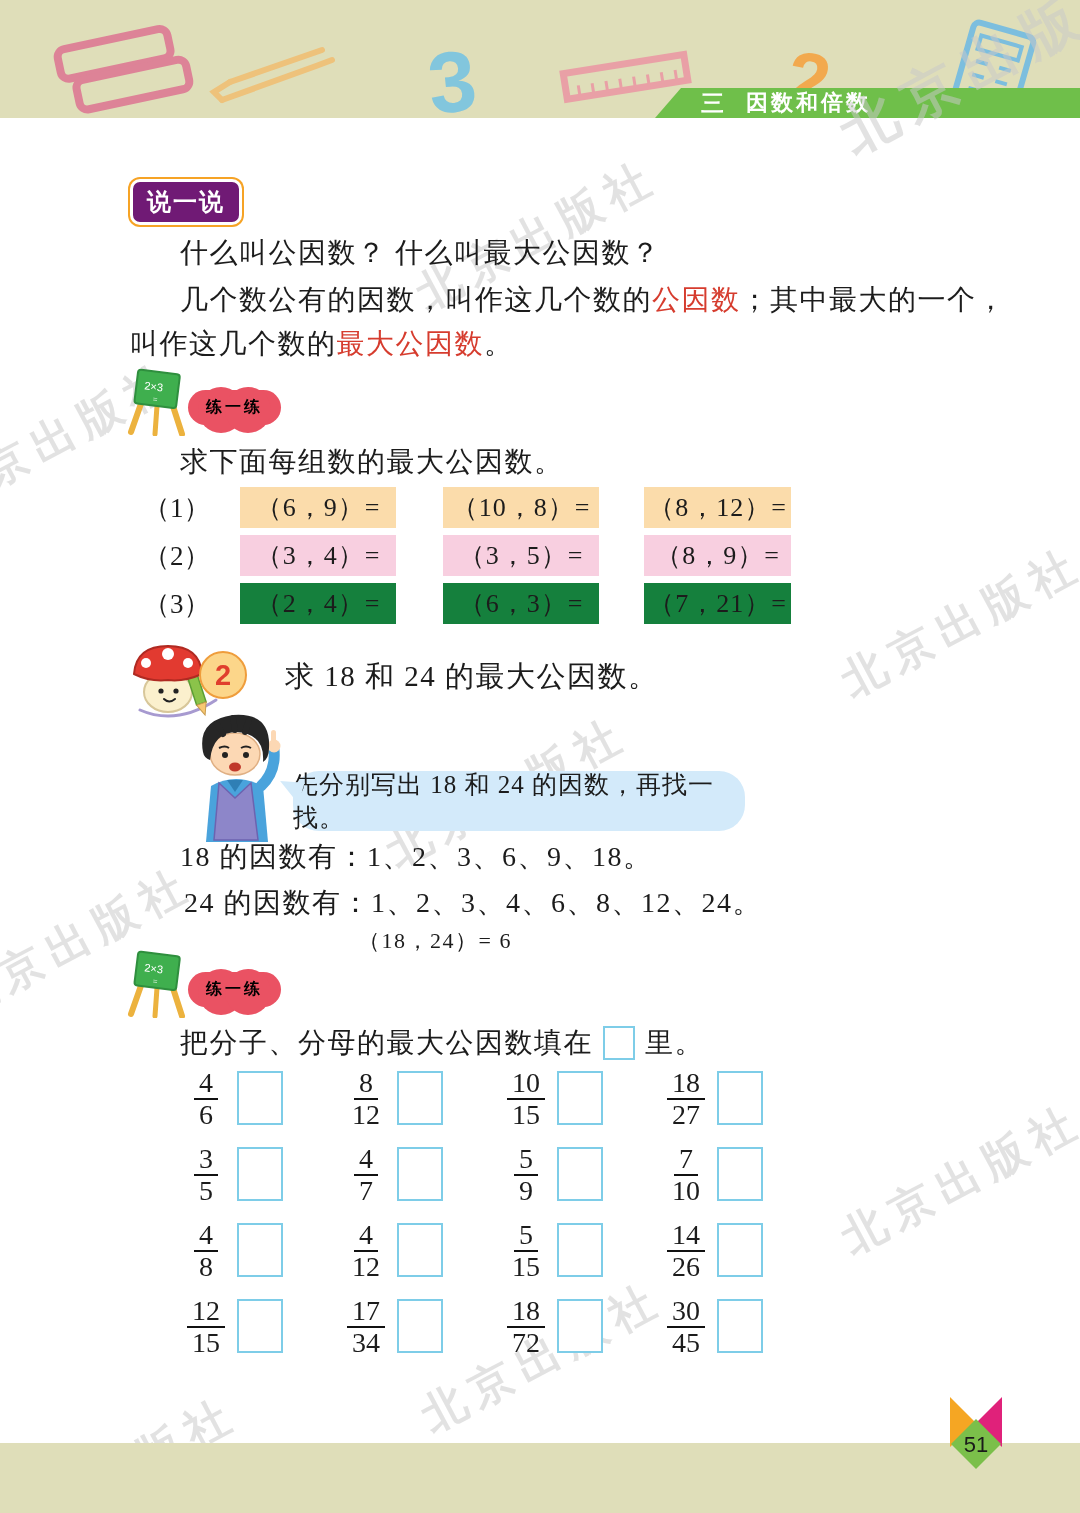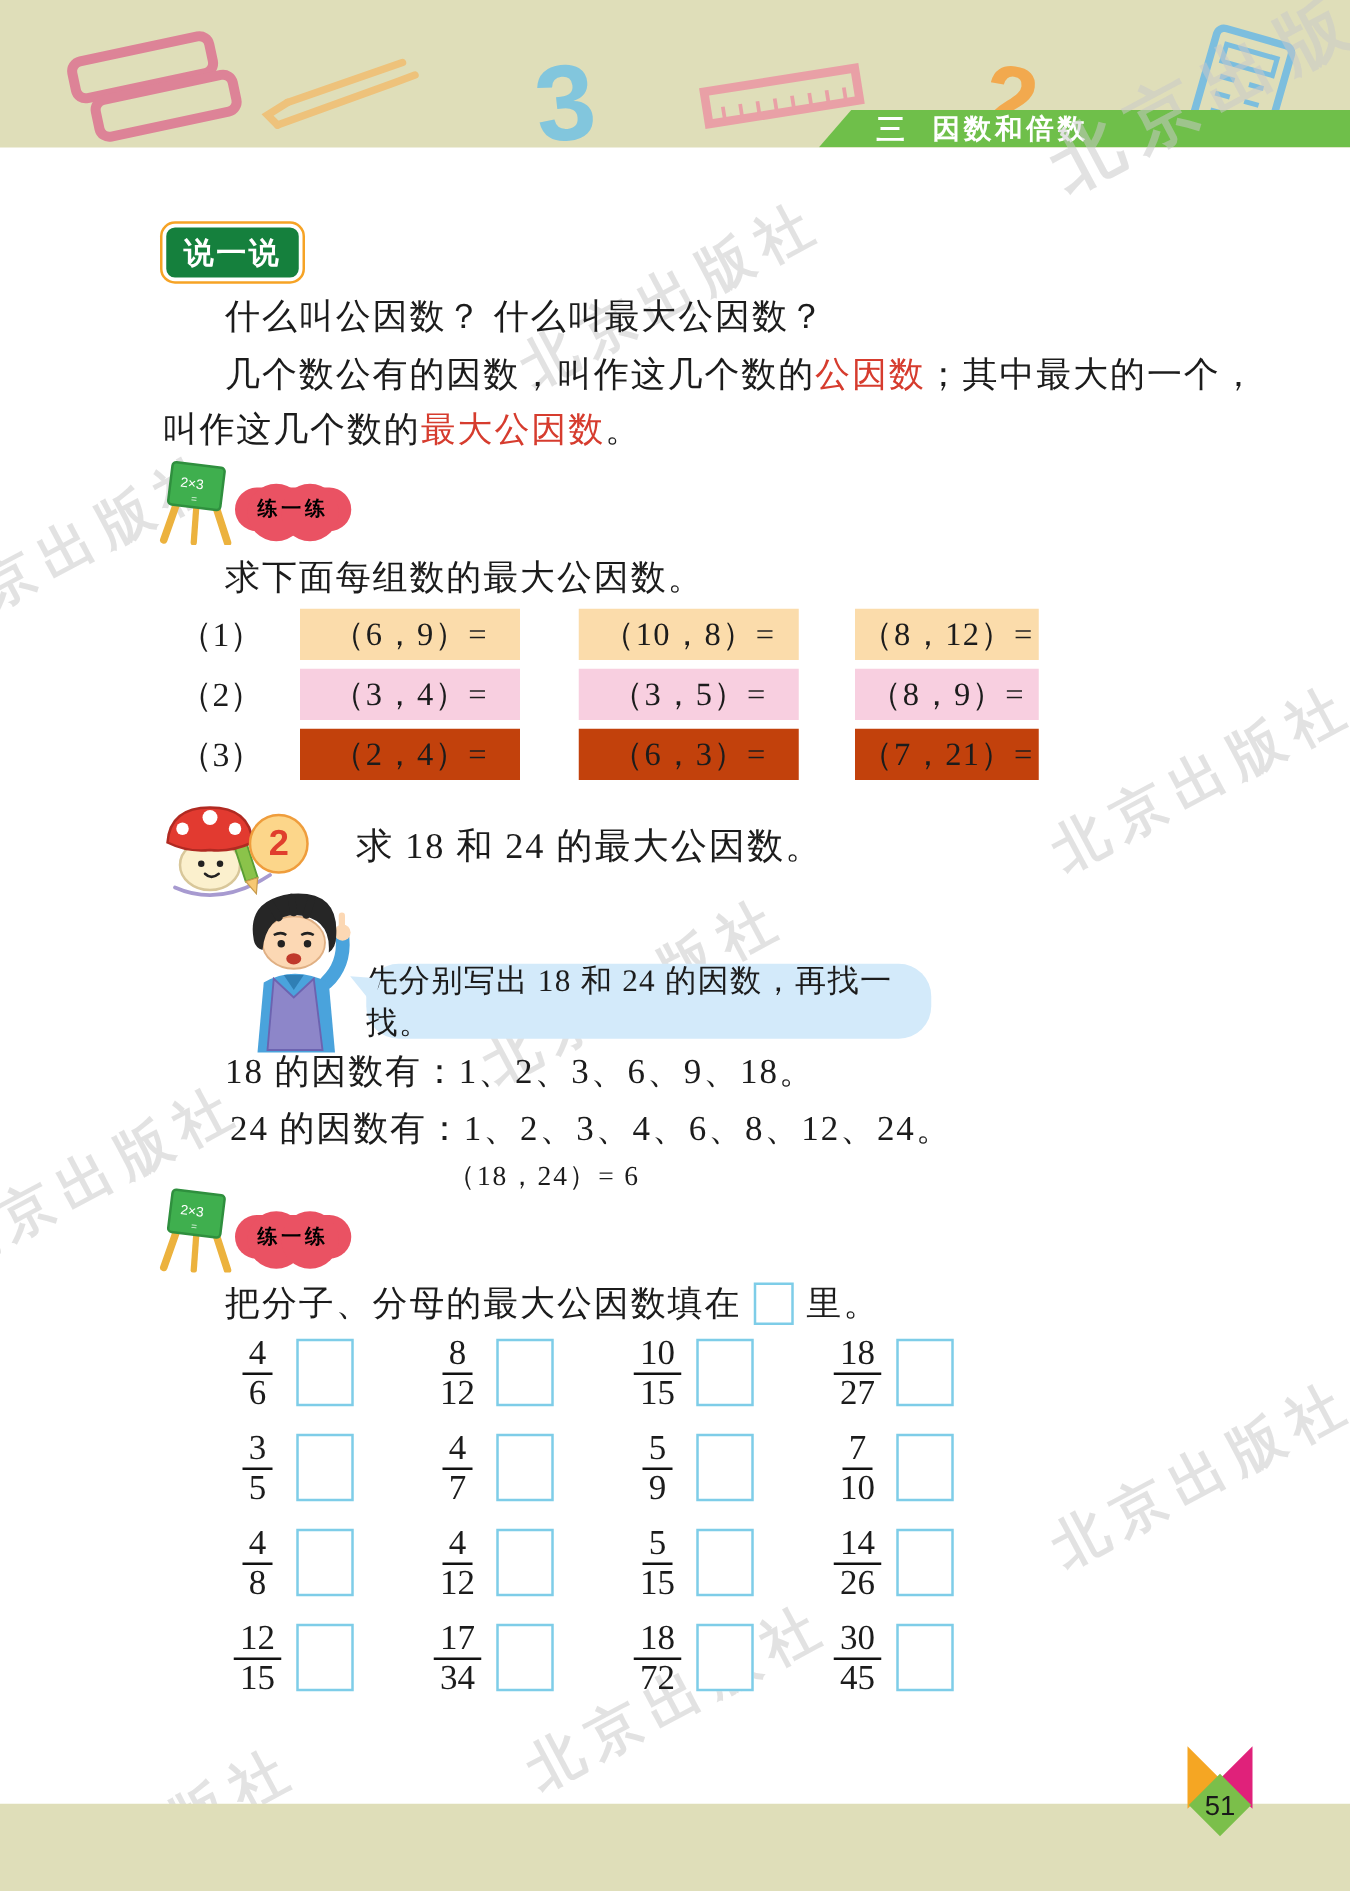--- a/index.html
+++ b/index.html
@@ -19,41 +19,41 @@
   .banner .num{font-size:23px;font-weight:bold;}
   .banner .ttl{font-size:22px;font-weight:bold;letter-spacing:3px;}
 
   
   .wm{position:absolute;color:#c9c9c9;opacity:.52;font-family:"Liberation Sans","DejaVu Sans",sans-serif;
       font-weight:bold;font-size:44px;letter-spacing:9px;white-space:nowrap;
       transform:rotate(-28deg);transform-origin:left center;pointer-events:none;}
   .wm.big{font-size:56px;letter-spacing:12px;}
 
   
-  .badge-orange{left:130px;top:179px;background:#15803d;color:#fff;border:3px solid #ffffff;
+  .badge-orange{left:130px;top:179px;background:#701a75;color:#fff;border:3px solid #ffffff;
       box-shadow:0 0 0 2px #f6a325;border-radius:10px;padding:4px 14px;
       font-family:"Liberation Sans","DejaVu Sans",sans-serif;font-size:24px;font-weight:bold;letter-spacing:2px;}
   .badge-red{position:absolute;background:#ea5263;color:#000000;border-radius:24px;padding:7px 18px;
       font-family:"Liberation Sans","DejaVu Sans",sans-serif;font-size:16px;font-weight:bold;letter-spacing:3px;}
   .badge-red i{position:absolute;width:46px;height:46px;border-radius:50%;background:#ea5263;top:-3px;}
   .badge-red i.b1{left:10px;} .badge-red i.b2{right:10px;}
   .badge-red b{position:relative;z-index:1;font-weight:bold;}
 
   
   .txt{font-size:28px;letter-spacing:1.5px;white-space:nowrap;}
   .red{color:#d63c2e;}
 
   
   .prow{position:absolute;left:143px;height:41px;display:flex;align-items:center;}
   .prow .lab{width:97px;font-size:27px;}
-  .pbox{width:176px;height:41px;display:flex;align-items:center;justify-content:center;
+  .pbox{width:156px;height:41px;display:flex;align-items:center;justify-content:center;
         font-size:26px;letter-spacing:1px;}
   .pbox.w3{width:147px;}
   .pbox.m2{margin-left:47px;} .pbox.m3{margin-left:45px;}
-  .c-orange{background:#fbdcab;} .c-pink{background:#f8cfe0;} .c-blue{background:#c2410c;}
+  .c-orange{background:#fbdcab;} .c-pink{background:#f8cfe0;} .c-blue{background:#15803d;}
 
   
   .exnum{left:199px;top:651px;width:44px;height:44px;border-radius:50%;background:#fcd68a;
          border:2px solid #ef9d3c;display:flex;align-items:center;justify-content:center;
          font-family:"Liberation Sans","DejaVu Sans",sans-serif;font-size:29px;font-weight:bold;color:#e03e2d;}
   .bubble{left:293px;top:747px;width:452px;height:60px;background:#d3eafa;border-radius:26px;
           display:flex;align-items:center;justify-content:center;font-size:25px;letter-spacing:1px;margin-top:24px;}
   .bubble::before{content:"";position:absolute;left:-15px;top:8px;width:0;height:0;
           border-top:5px solid transparent;border-bottom:17px solid transparent;
           border-right:24px solid #d3eafa;transform:rotate(16deg);}

